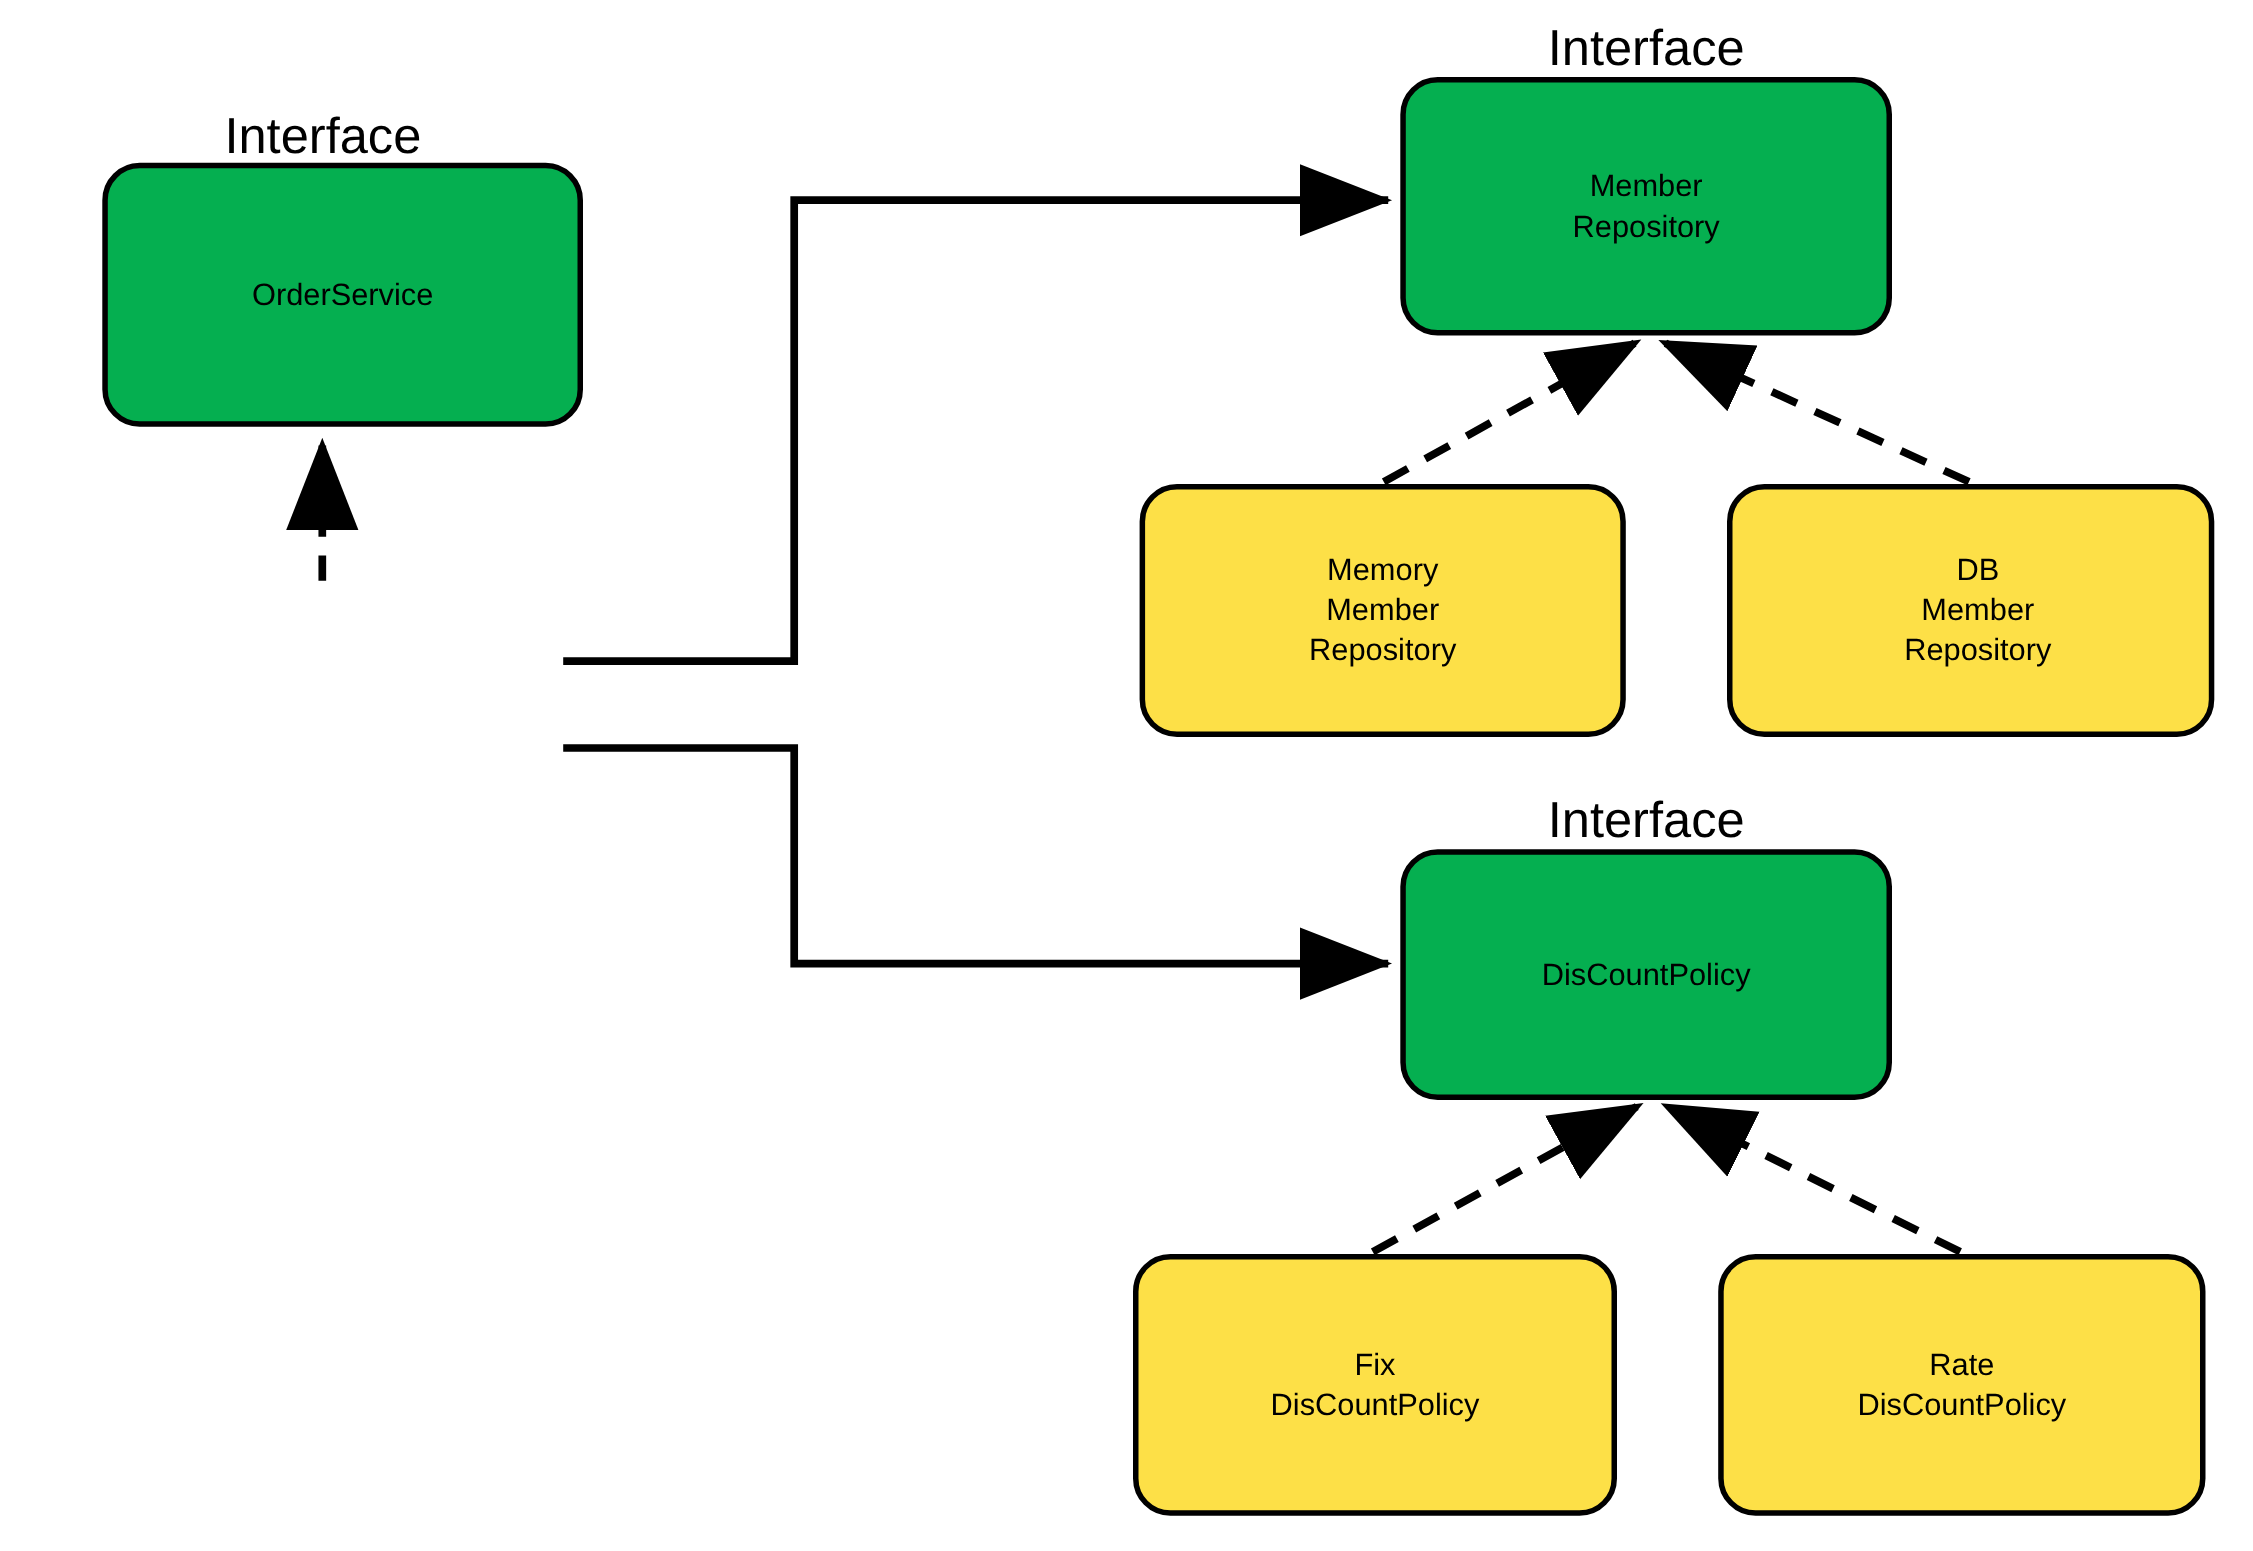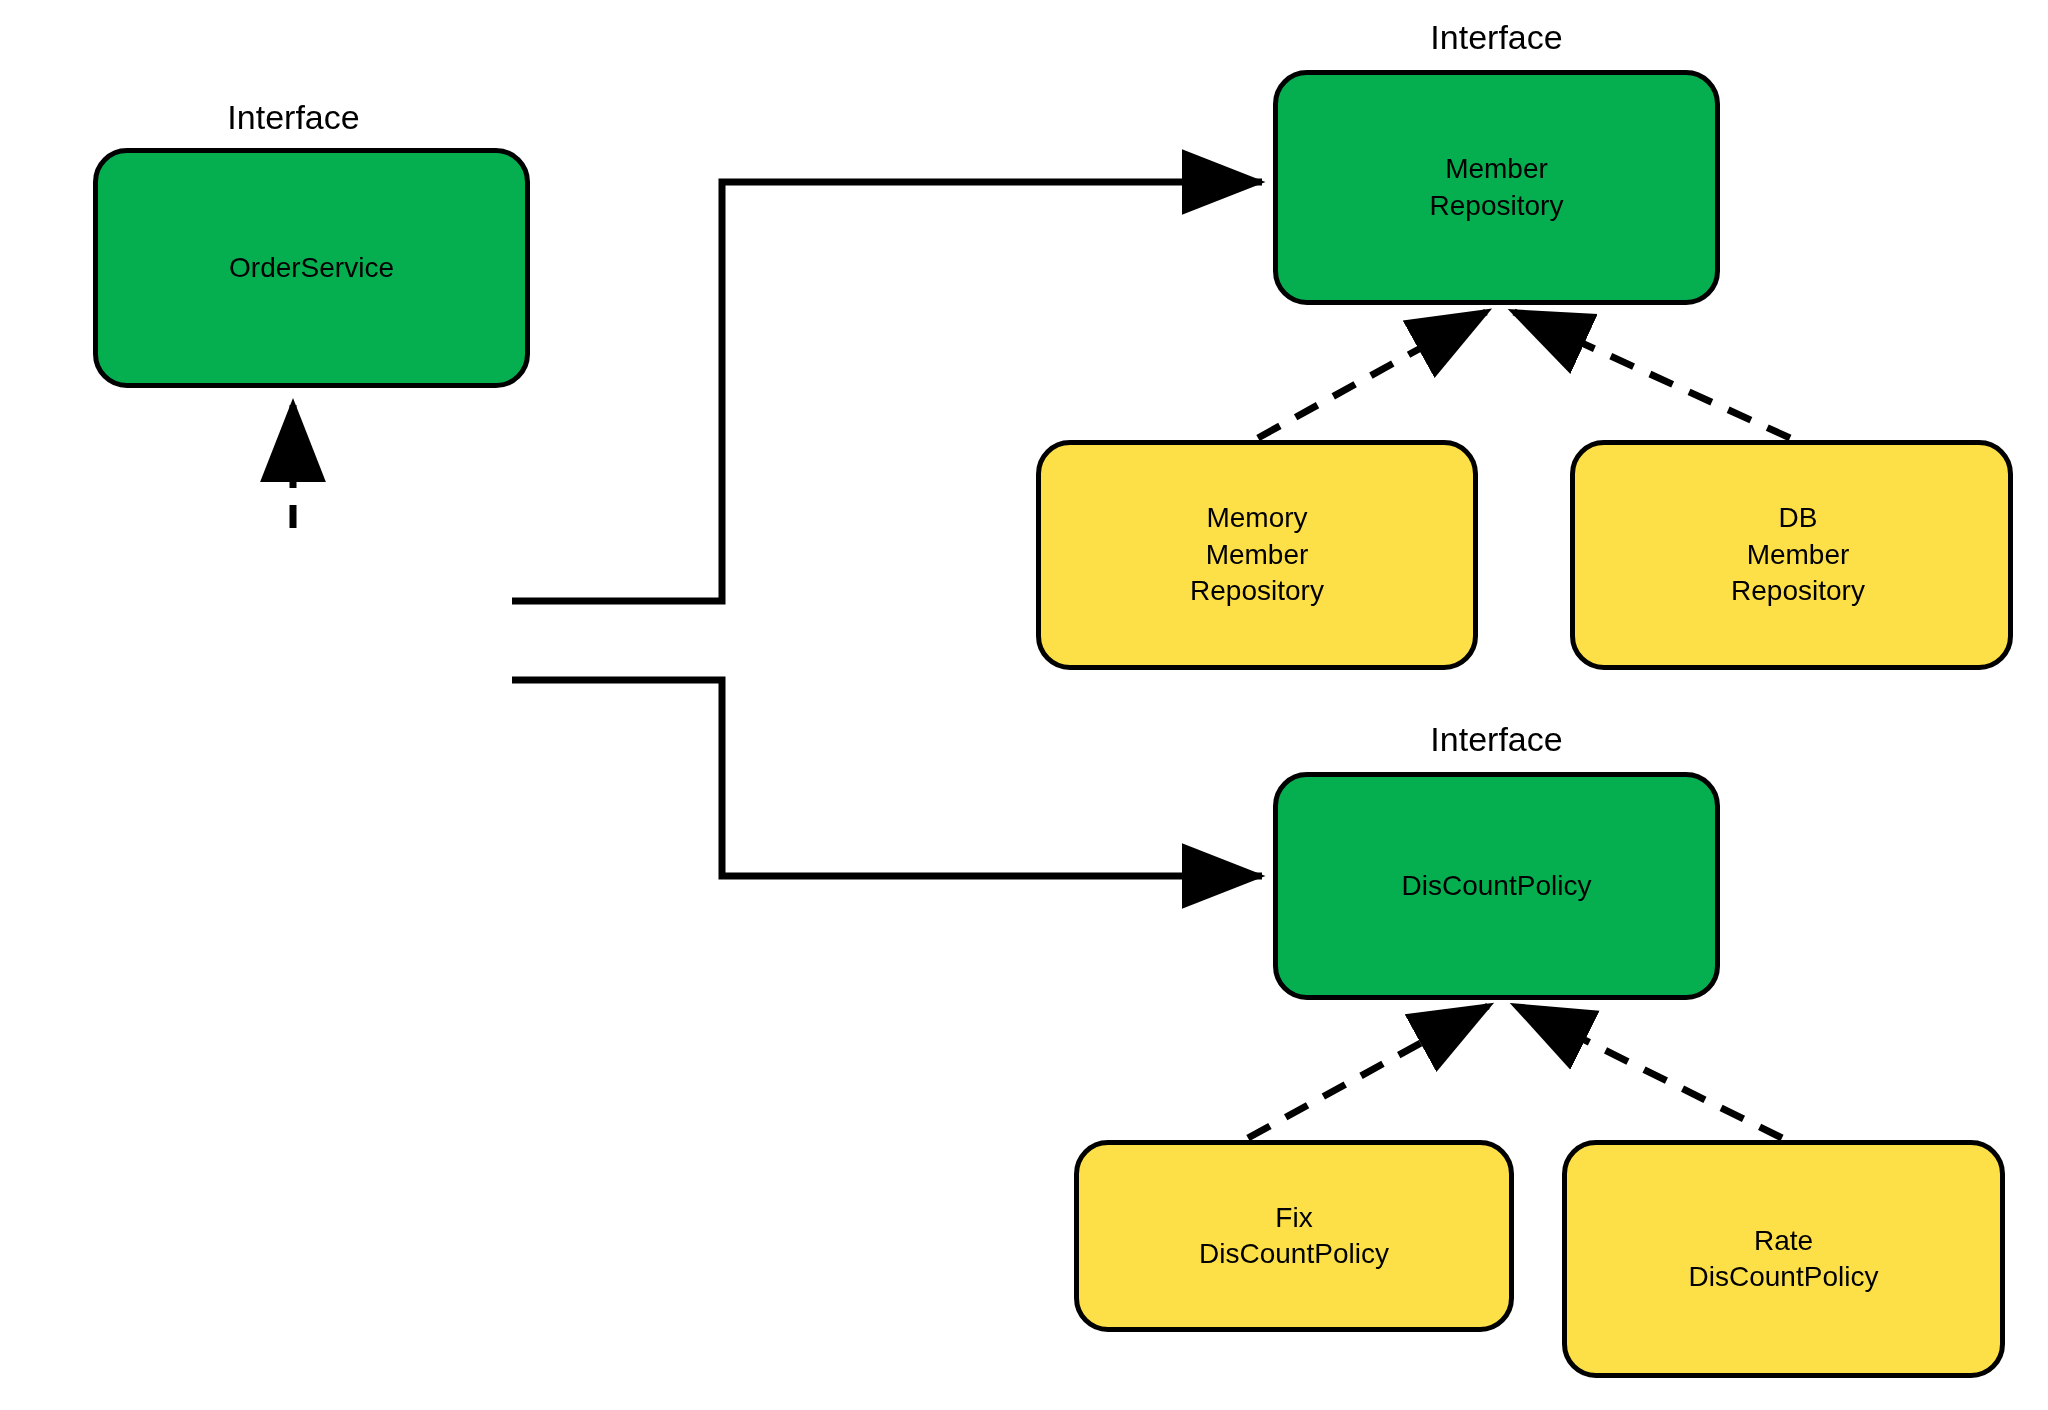--- a/index.html
+++ b/index.html
@@ -46,21 +46,21 @@
   .node .line {
     display: block;
     line-height: 1.30;
     font-size: 28px;
     font-weight: 400;
     white-space: pre;
   }
   .stereotype {
     position: absolute;
     text-align: center;
-    font-size: 34px;
+    font-size: 46px;
     line-height: 1;
     color: #000000;
     z-index: 3;
     white-space: pre;
   }
 </style>
 </head>
 <body>
 
 <div id="canvas">
@@ -129,21 +129,21 @@
   <div class="node impl" style="left:1570px; top:440px; width:443px; height:230px;padding-left:13px;">
     <span class="line">DB</span>
     <span class="line">Member</span>
     <span class="line">Repository</span>
   </div>
 
   <div class="node iface" style="left:1273px; top:772px; width:447px; height:228px;">
     <span class="line">DisCountPolicy</span>
   </div>
 
-  <div class="node impl" style="left:1030px; top:1140px; width:440px; height:192px;margin-left:44px;">
+  <div class="node impl" style="left:1030px; top:1140px; width:440px; height:238px;">
     <span class="line">Fix</span>
     <span class="line">DisCountPolicy</span>
   </div>
 
   <div class="node impl" style="left:1562px; top:1140px; width:443px; height:238px;">
     <span class="line">Rate</span>
     <span class="line">DisCountPolicy</span>
   </div>
 
 </div>

